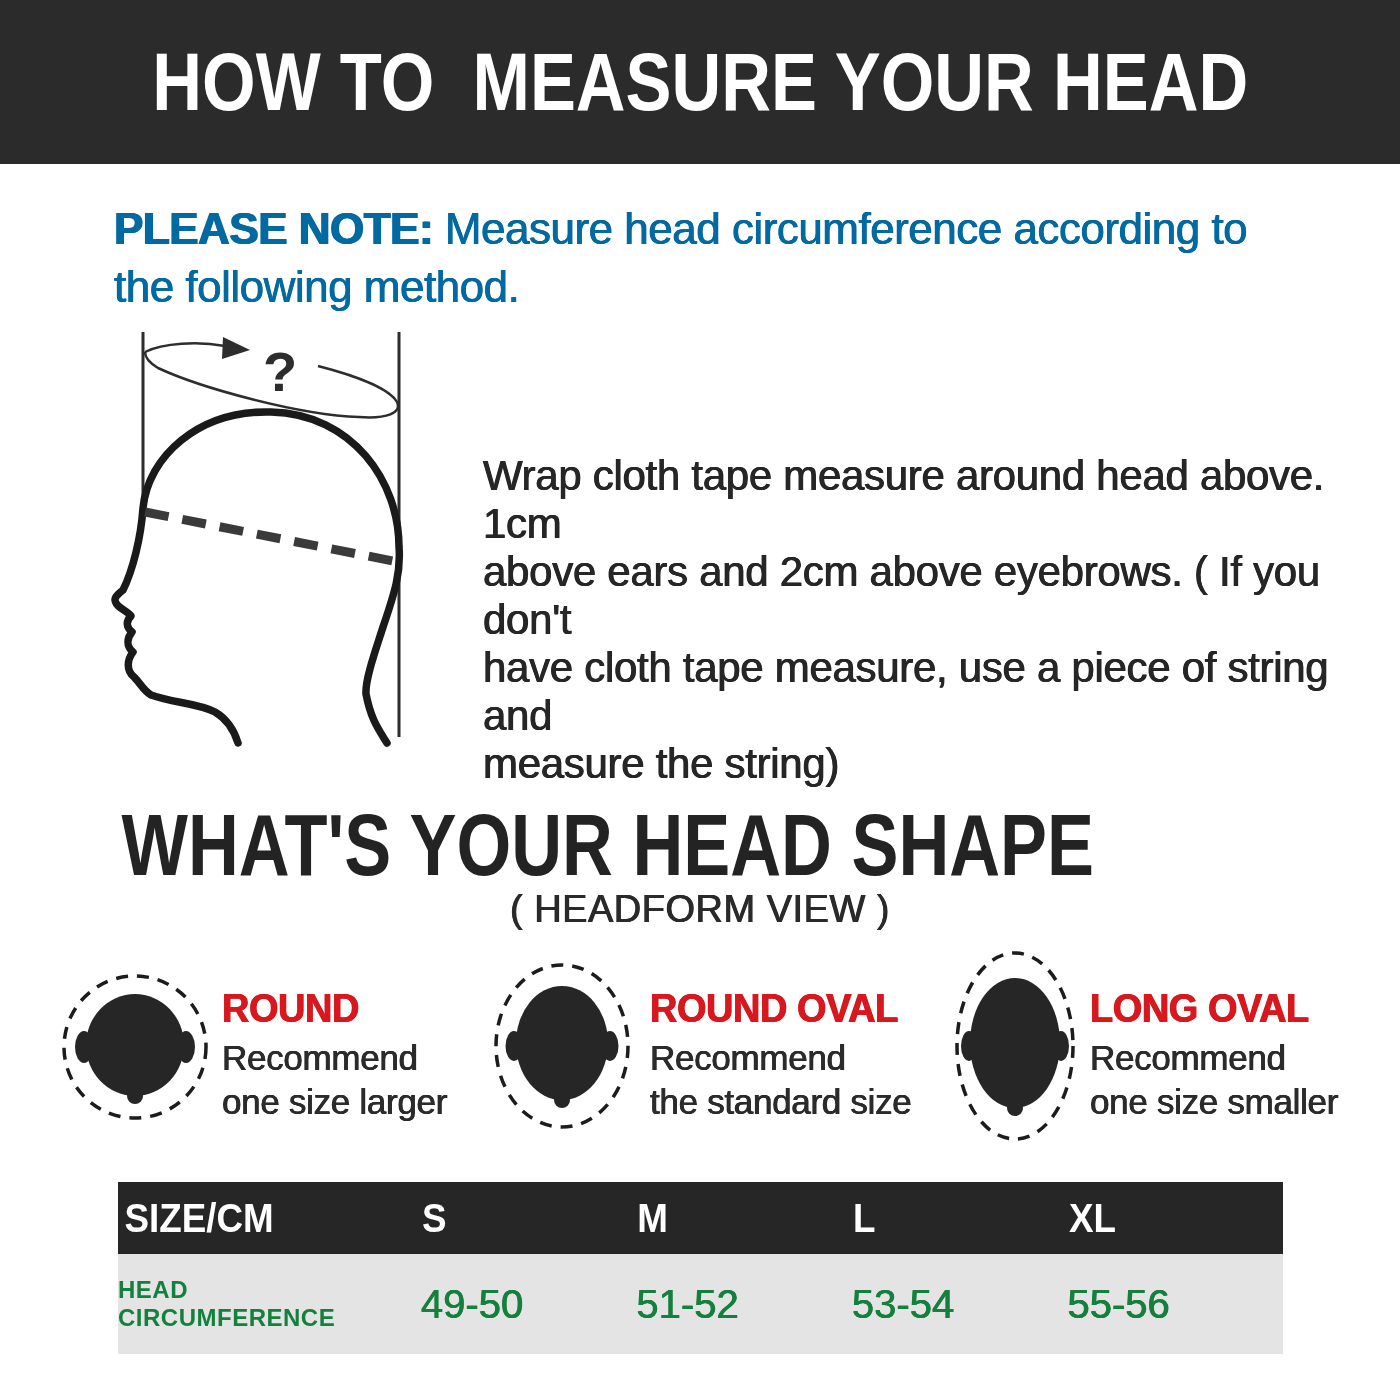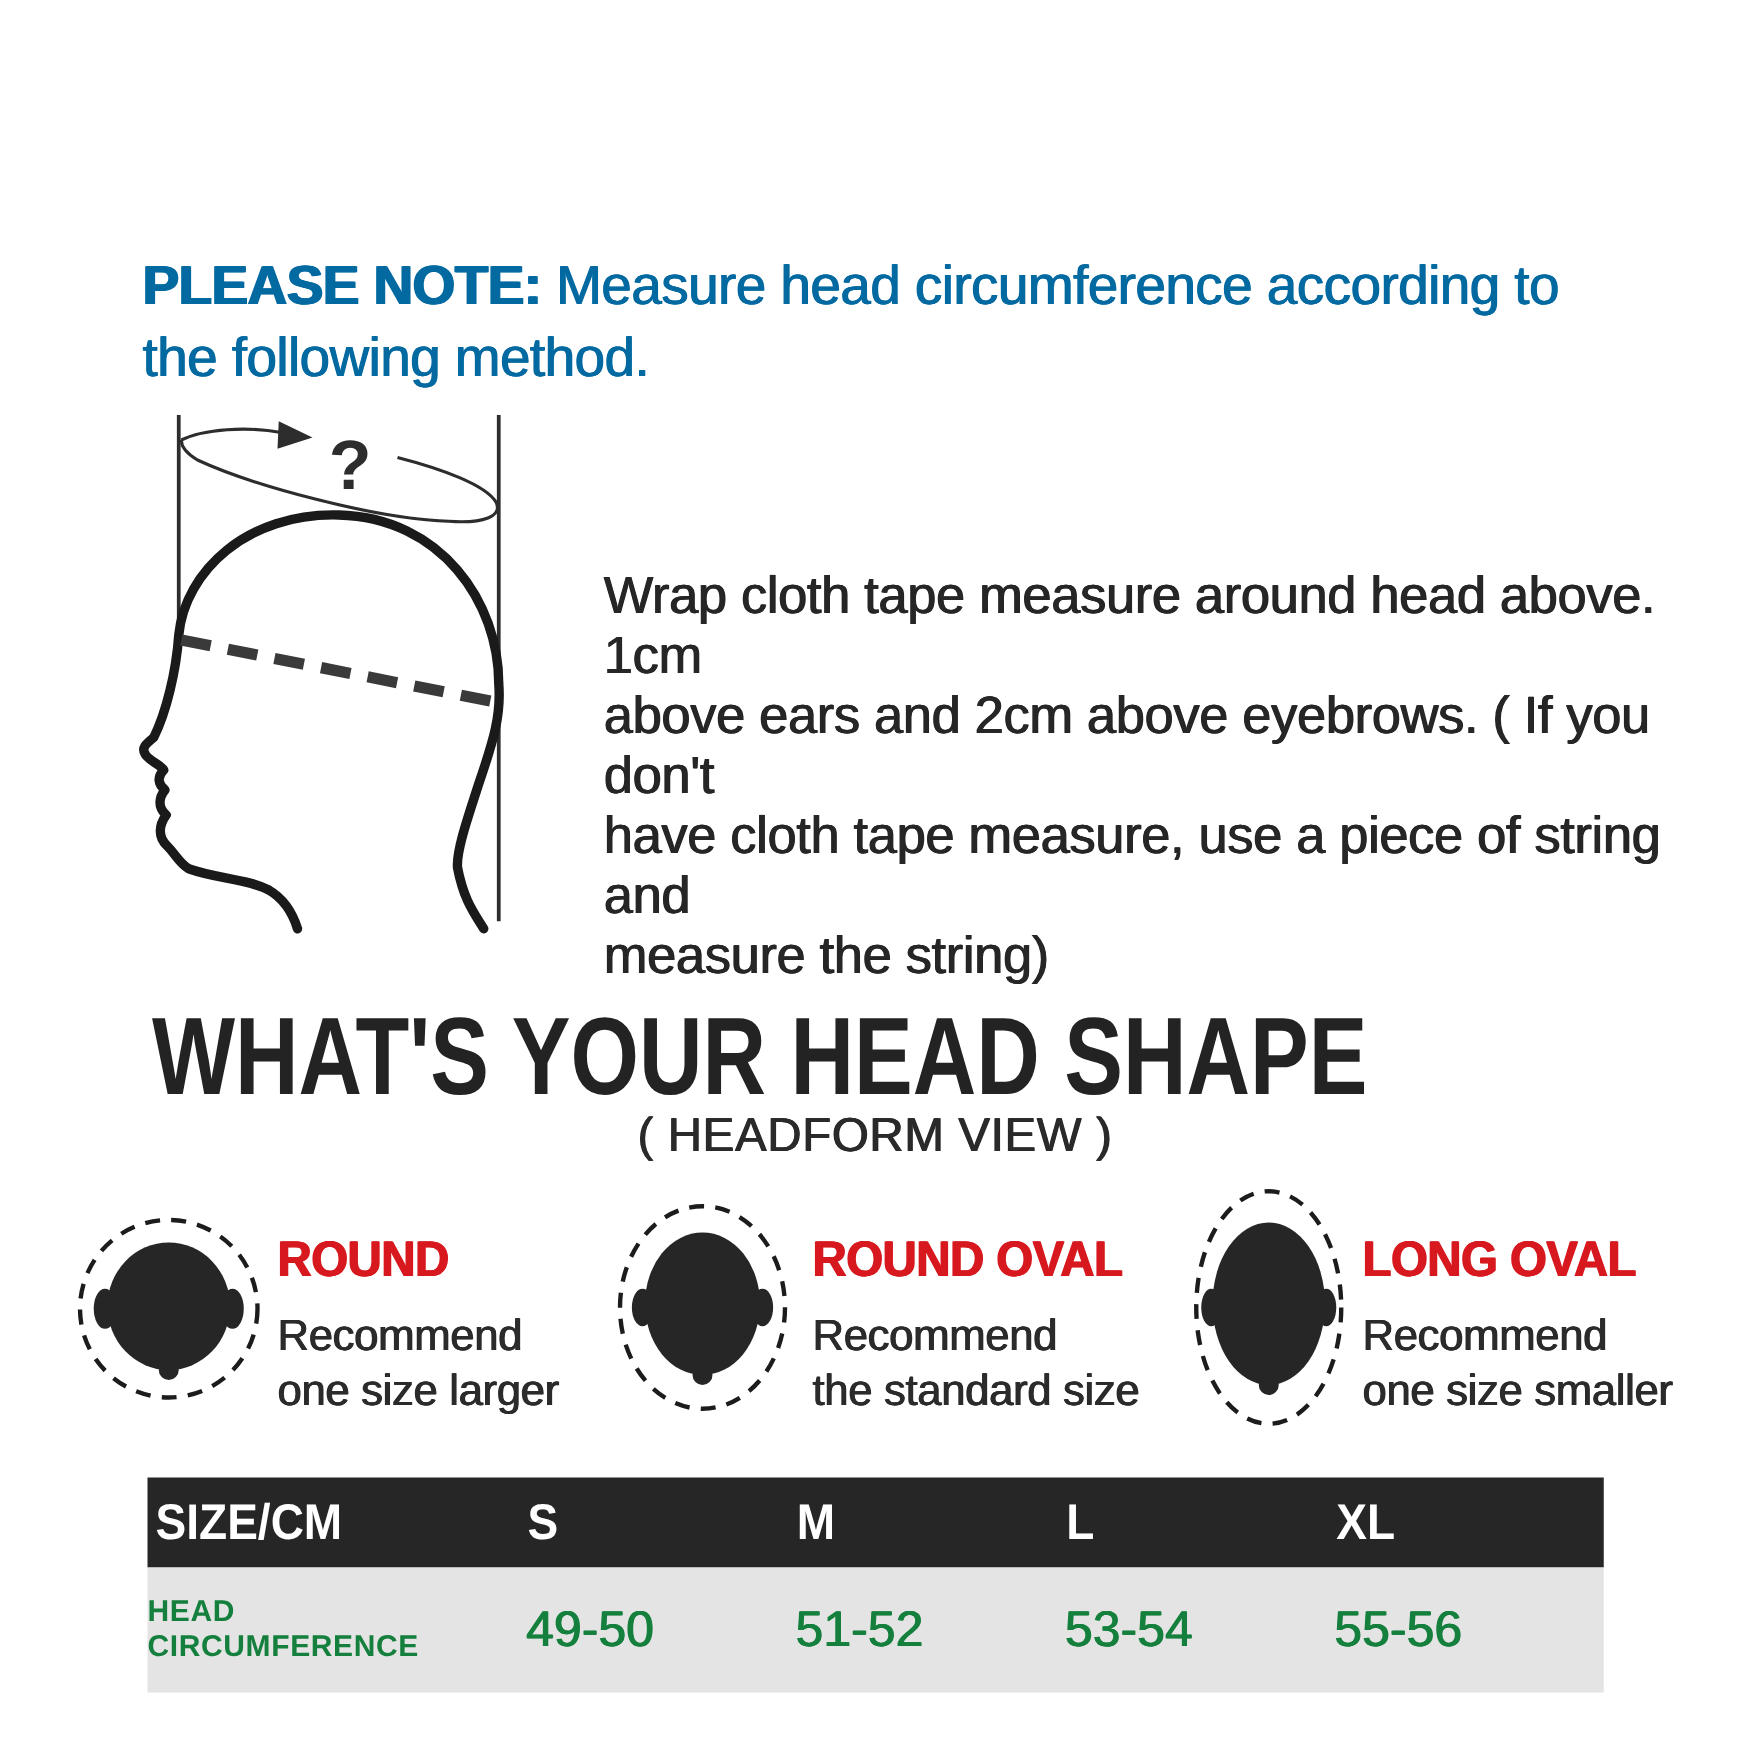--- a/index.html
+++ b/index.html
@@ -59,39 +59,42 @@
   .shape-text{position:absolute;}
   .shape-title{
     font-size:40px;font-weight:700;color:var(--accent-red);
     letter-spacing:-.5px;text-shadow:.6px 0 currentColor,-.6px 0 currentColor;
     transform:scaleX(.95);transform-origin:left center;white-space:pre;
   }
   .shape-rec{
     font-size:35px;line-height:44px;color:#2b2b2b;letter-spacing:-.3px;
     text-shadow:.45px 0 currentColor,-.45px 0 currentColor;white-space:pre;
   }
-  .shape-rec.first{margin-top:16px;}
+  .shape-rec.first{margin-top:5px;}
 
   
   .size-table{position:absolute;left:118px;top:1182px;width:1165px;}
   .trow{display:flex;align-items:center;}
   .thead{height:72px;background:var(--table-header-bg);color:#ffffff;}
   .tbody{height:100px;background:var(--table-row-bg);color:#15803d;}
   .cell{display:flex;flex-direction:column;align-items:flex-start;justify-content:center;text-align:center;}
   .c0{width:26%;}
   .c{width:18.5%;}
   .hdr-txt{font-size:40px;font-weight:700;display:inline-block;transform:scaleX(.92);white-space:pre;}
   .rowlabel{font-size:24px;font-weight:700;line-height:28px;letter-spacing:.5px;}
   .val{font-size:40px;}
 </style>
 </head>
 <body>
 
 <div class="page">
 
+  <div class="banner">
+    <h1>HOW TO  MEASURE YOUR HEAD</h1>
+  </div>
 
   <div class="note">
     <div><b class="xb">PLEASE NOTE:</b><span class="sb"> Measure head circumference according to</span></div>
     <div class="sb">the following method.</div>
   </div>
 
   <svg class="profile-svg" width="320" height="455" viewBox="0 0 320 455">
 
     <line x1="40" y1="10" x2="40" y2="186" stroke="#2d2d2d" stroke-width="3"></line>
     <line x1="296" y1="10" x2="296" y2="415" stroke="#2d2d2d" stroke-width="3"></line>

